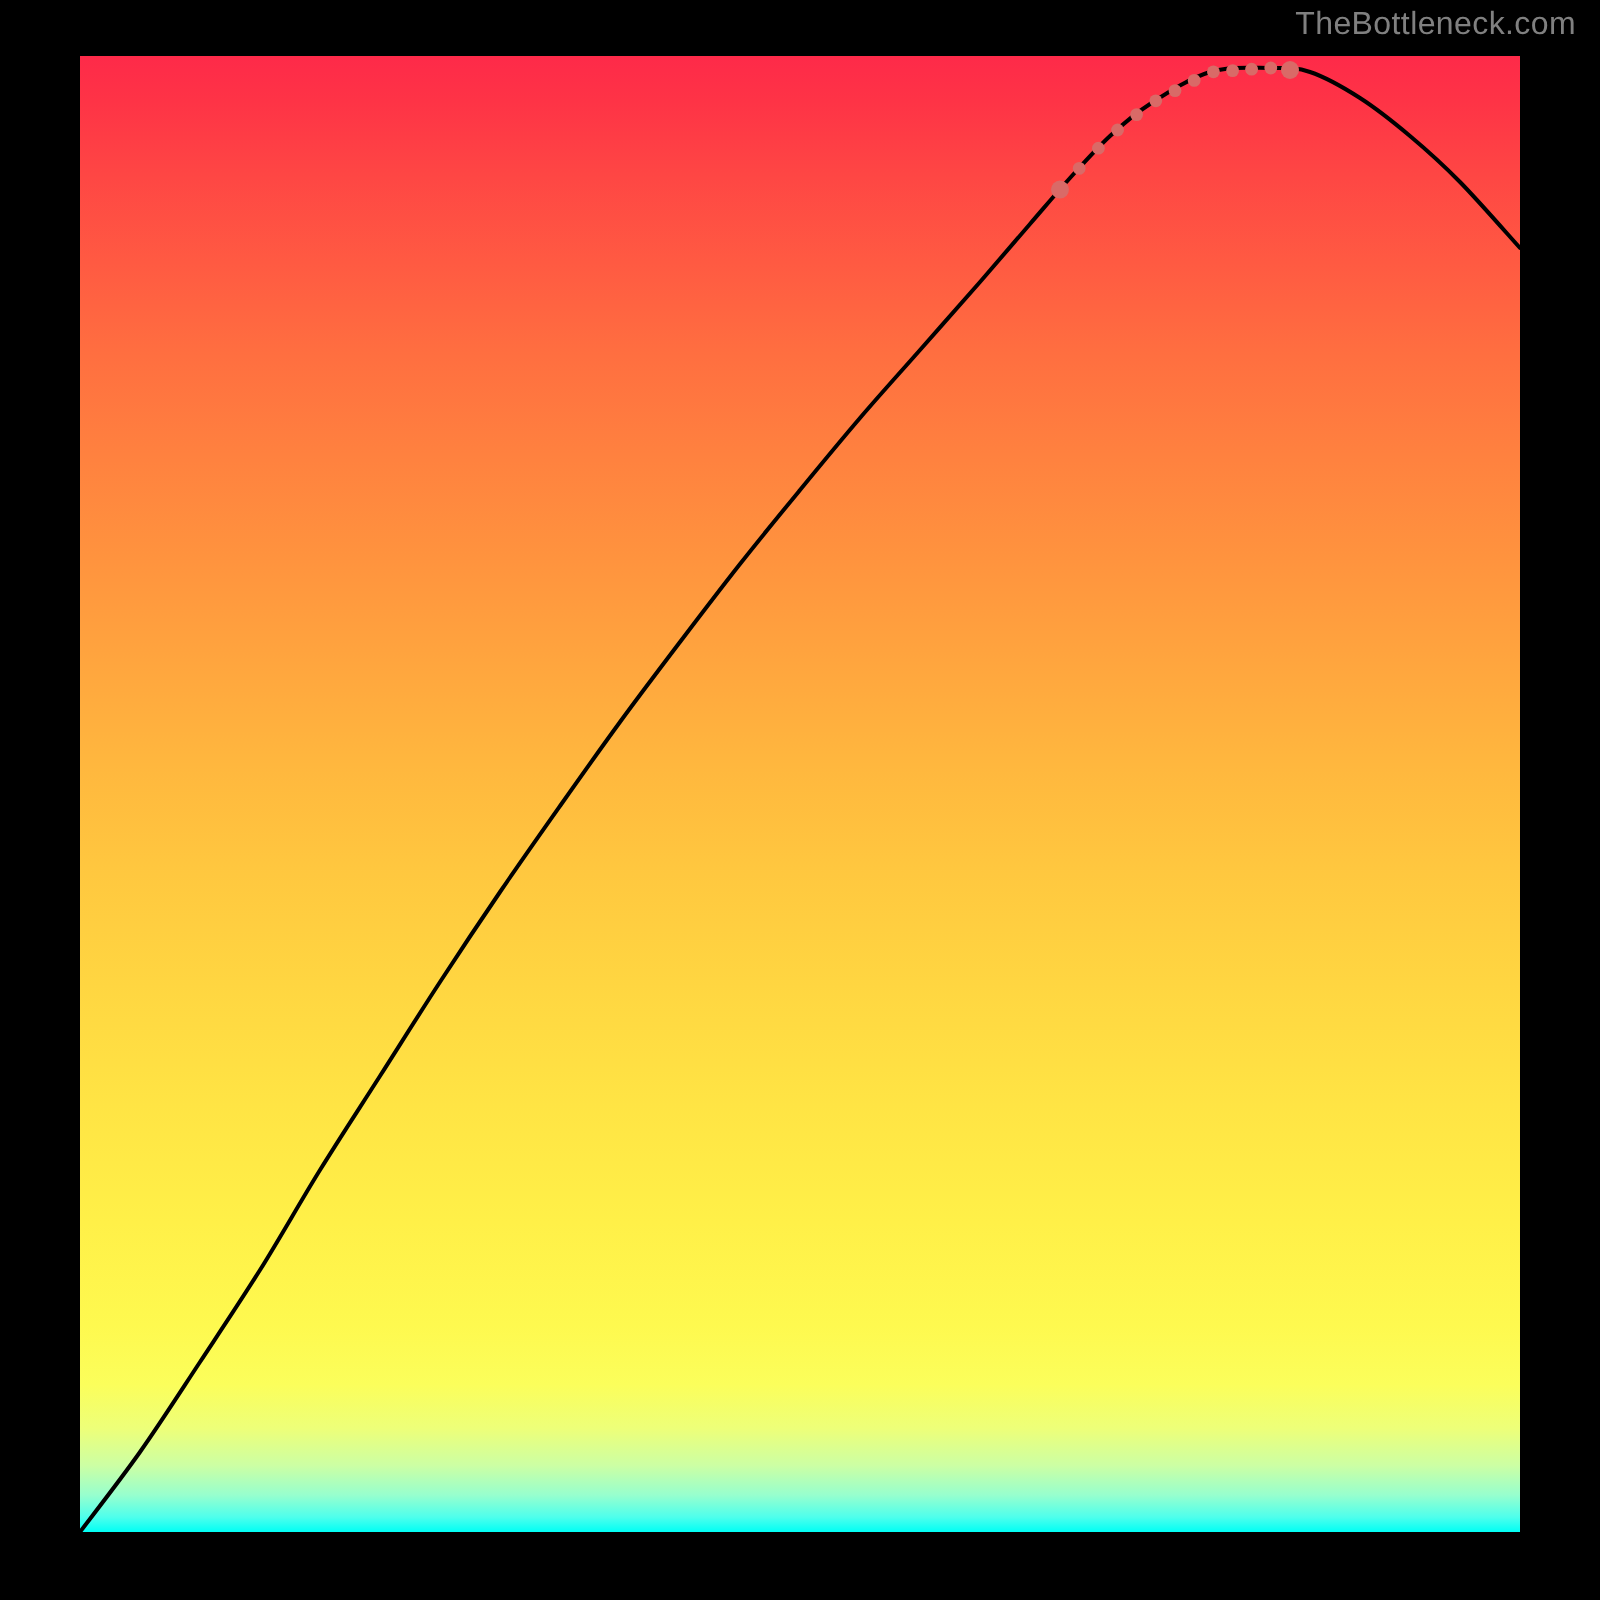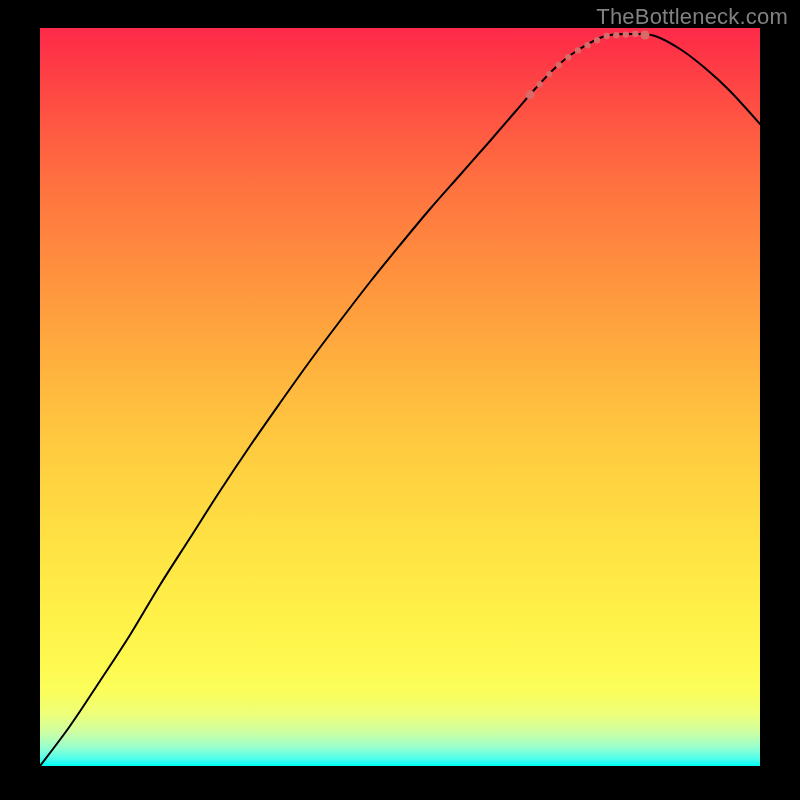--- a/index.html
+++ b/index.html
@@ -17,21 +17,21 @@
     left: 0;
     width: 800px;
     height: 800px;
     background: #000;
   }
   .watermark {
     position: absolute;
     top: 4px;
     right: 12px;
     color: #808080;
-    font-size: 22px;
+    font-size: 16px;
     font-weight: 400;
     letter-spacing: 0.2px;
   }
   .plot {
     position: absolute;
     left: 40px;
     top: 28px;
     width: 720px;
     height: 738px;
   }

